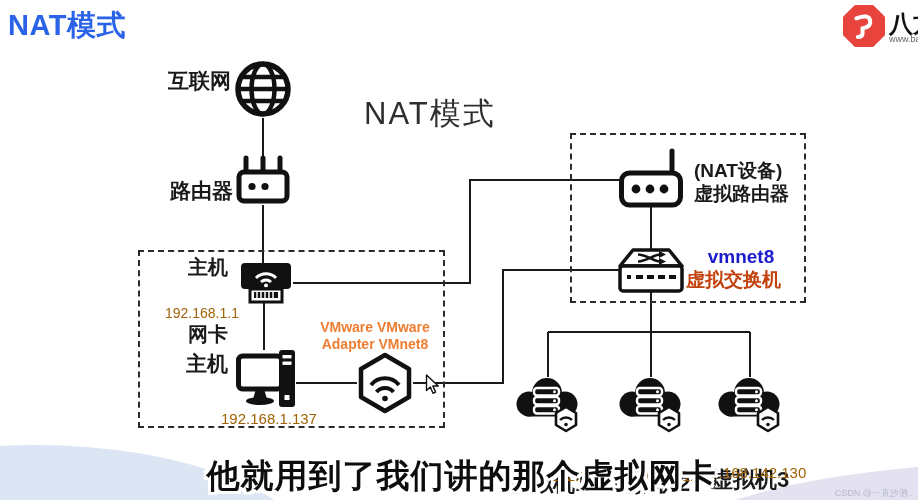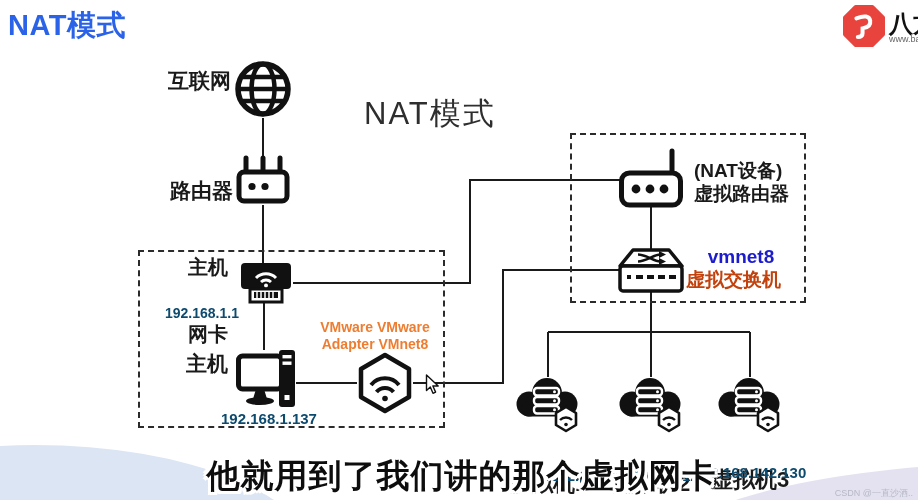--- a/index.html
+++ b/index.html
@@ -39,21 +39,21 @@
 
   
   .wires { left:0; top:0; pointer-events:none; }
 
   
   .lbl { position:absolute; font-weight:bold; color:#1a1a1a; line-height:1.15; }
   .internet-label { left:168px; top:69px; font-size:21px; }
   .router-label { left:170px; top:179px; font-size:21px; }
   .nic-label { left:188px; top:256px; font-size:20px; text-align:center; line-height:23px; }
   .host-label { left:186px; top:352px; font-size:21px; }
-  .ip { color:#0c4a6e; font-size:15px; font-weight:bold; }
+  .ip { color:#a16207; font-size:15px; font-weight:normal; }
   .nic-ip { left:165px; top:305px; font-size:14px; }
   .host-ip { left:221px; top:410px; }
   .adapter-caption { left:303px; top:319px; width:144px; text-align:center;
     font-size:14px; font-weight:bold; color:#ED7D31; line-height:17px; }
   .vrouter-label { left:694px; top:159px; font-size:19px; line-height:23px; }
   .vswitch-name { left:697px; top:246px; width:88px; text-align:center; font-size:19px; color:#1C1CCD; }
   .vswitch-label { left:686px; top:269px; font-size:19px; color:#c2410c; }
   .vm-label { width:90px; text-align:center; font-size:22px;margin-top:24px; }
   .vm-ip { width:130px; text-align:center; }
 

